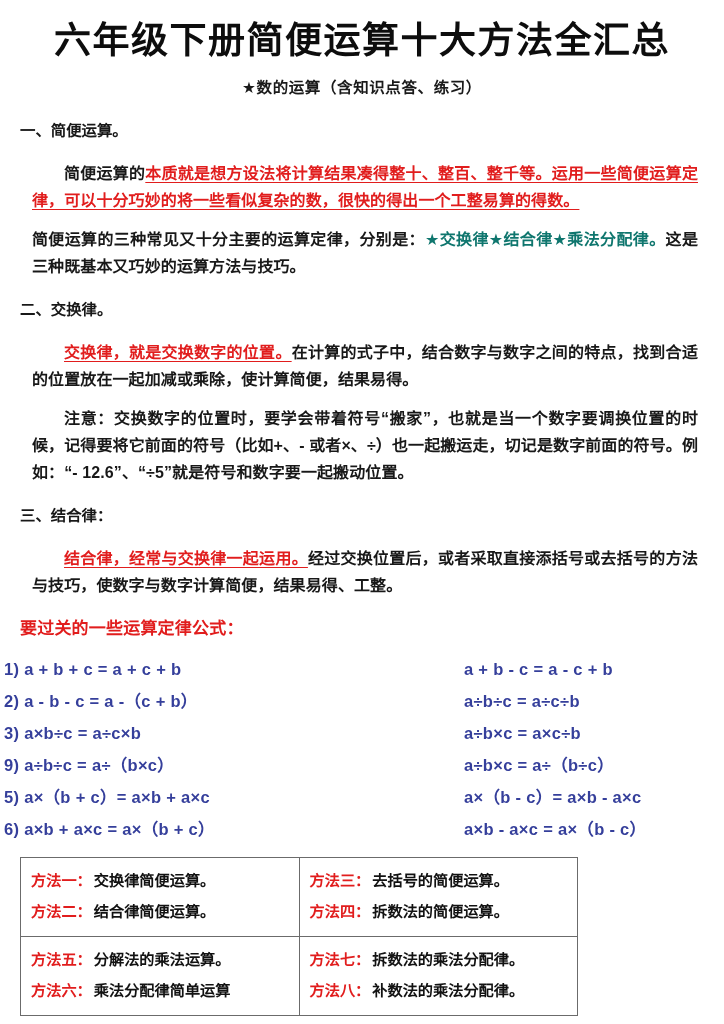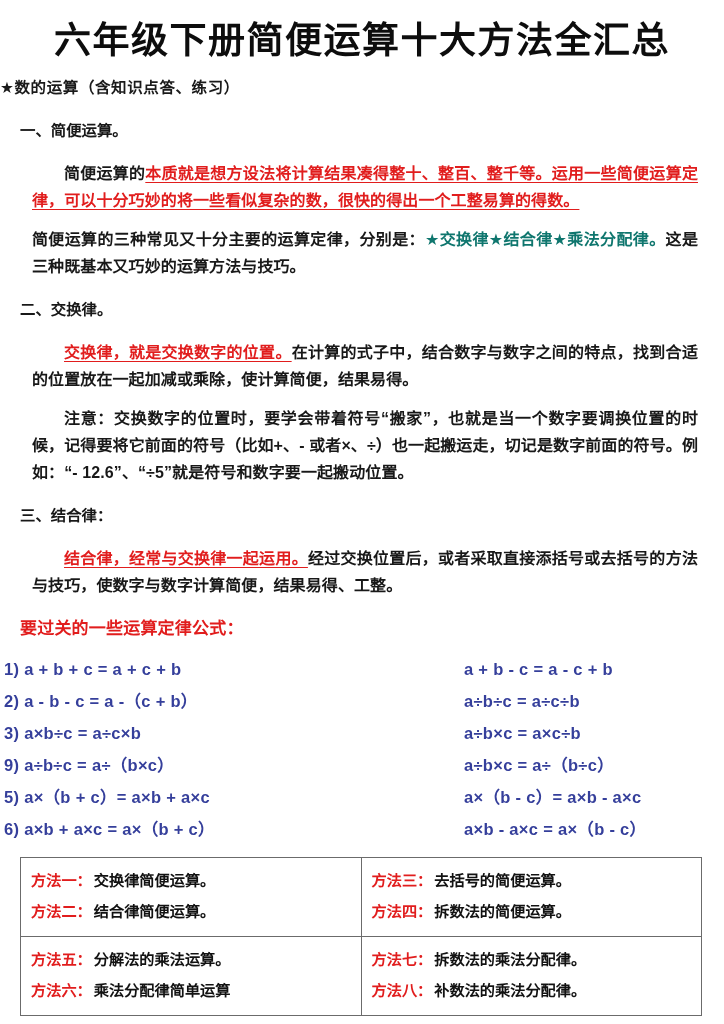--- a/index.html
+++ b/index.html
@@ -33,20 +33,21 @@
     font-size: 37px;
     font-weight: 700;
     letter-spacing: 1.5px;
     color: #0d0d0d;
     margin: 0;
     padding-top: 19px;
     line-height: 1.18;
     white-space: nowrap;
   }
   .doc-subtitle {
+    text-align: center;
     font-family: "Liberation Sans", "DejaVu Sans", sans-serif;
     font-size: 15.5px;
     font-weight: 700;
     color: #1a1a1a;
     margin: 0;
     padding-top: 12px;
     letter-spacing: 0.6px;
     white-space: nowrap;
   }
 
@@ -116,21 +117,21 @@
     font-weight: 600;
     white-space: nowrap;
     letter-spacing: 0.3px;
   }
   .f-cell.right { padding-left: 8px; }
 
   
   .methods-table {
     margin: 12px 14px 0 20px;
     border-collapse: collapse;
-    width: 682px;
+    width: 558px;
     table-layout: fixed;
   }
   .methods-table td {
     border: 1px solid #6b6b6b;
     padding: 7px 10px 9px 10px;
     vertical-align: top;
     width: 50%;
   }
   .m-line {
     font-family: "Liberation Sans", "DejaVu Sans", sans-serif;

